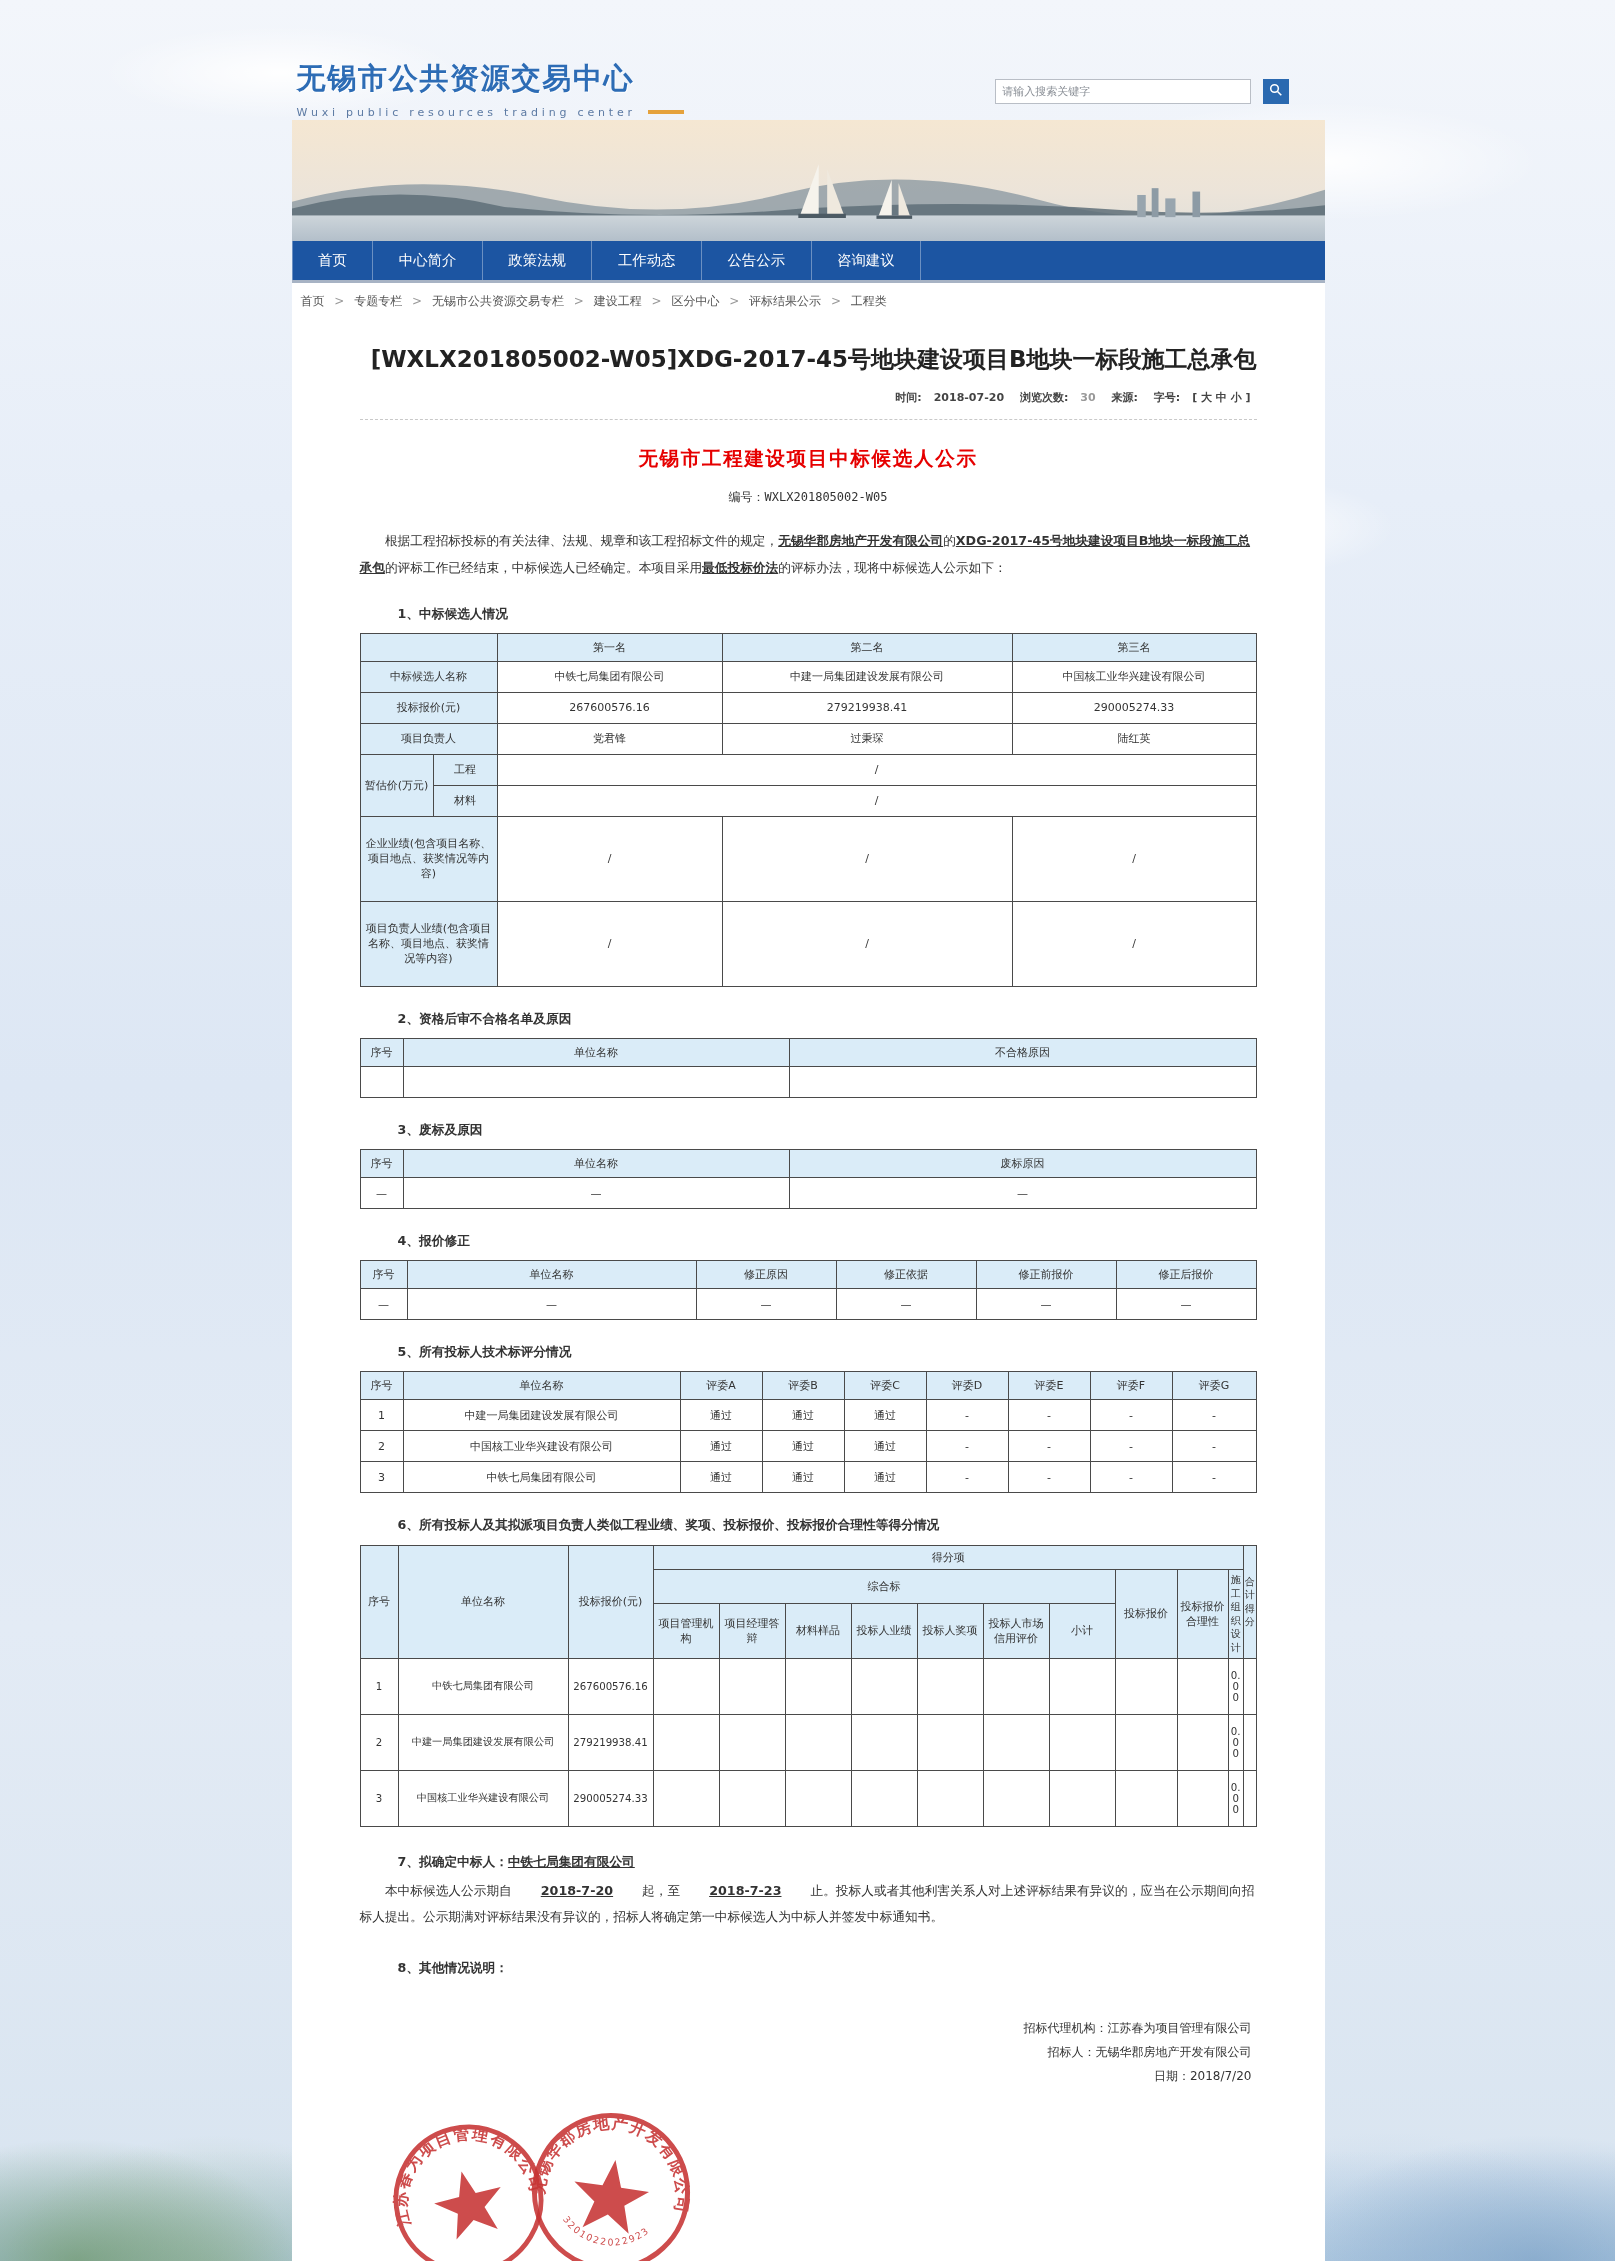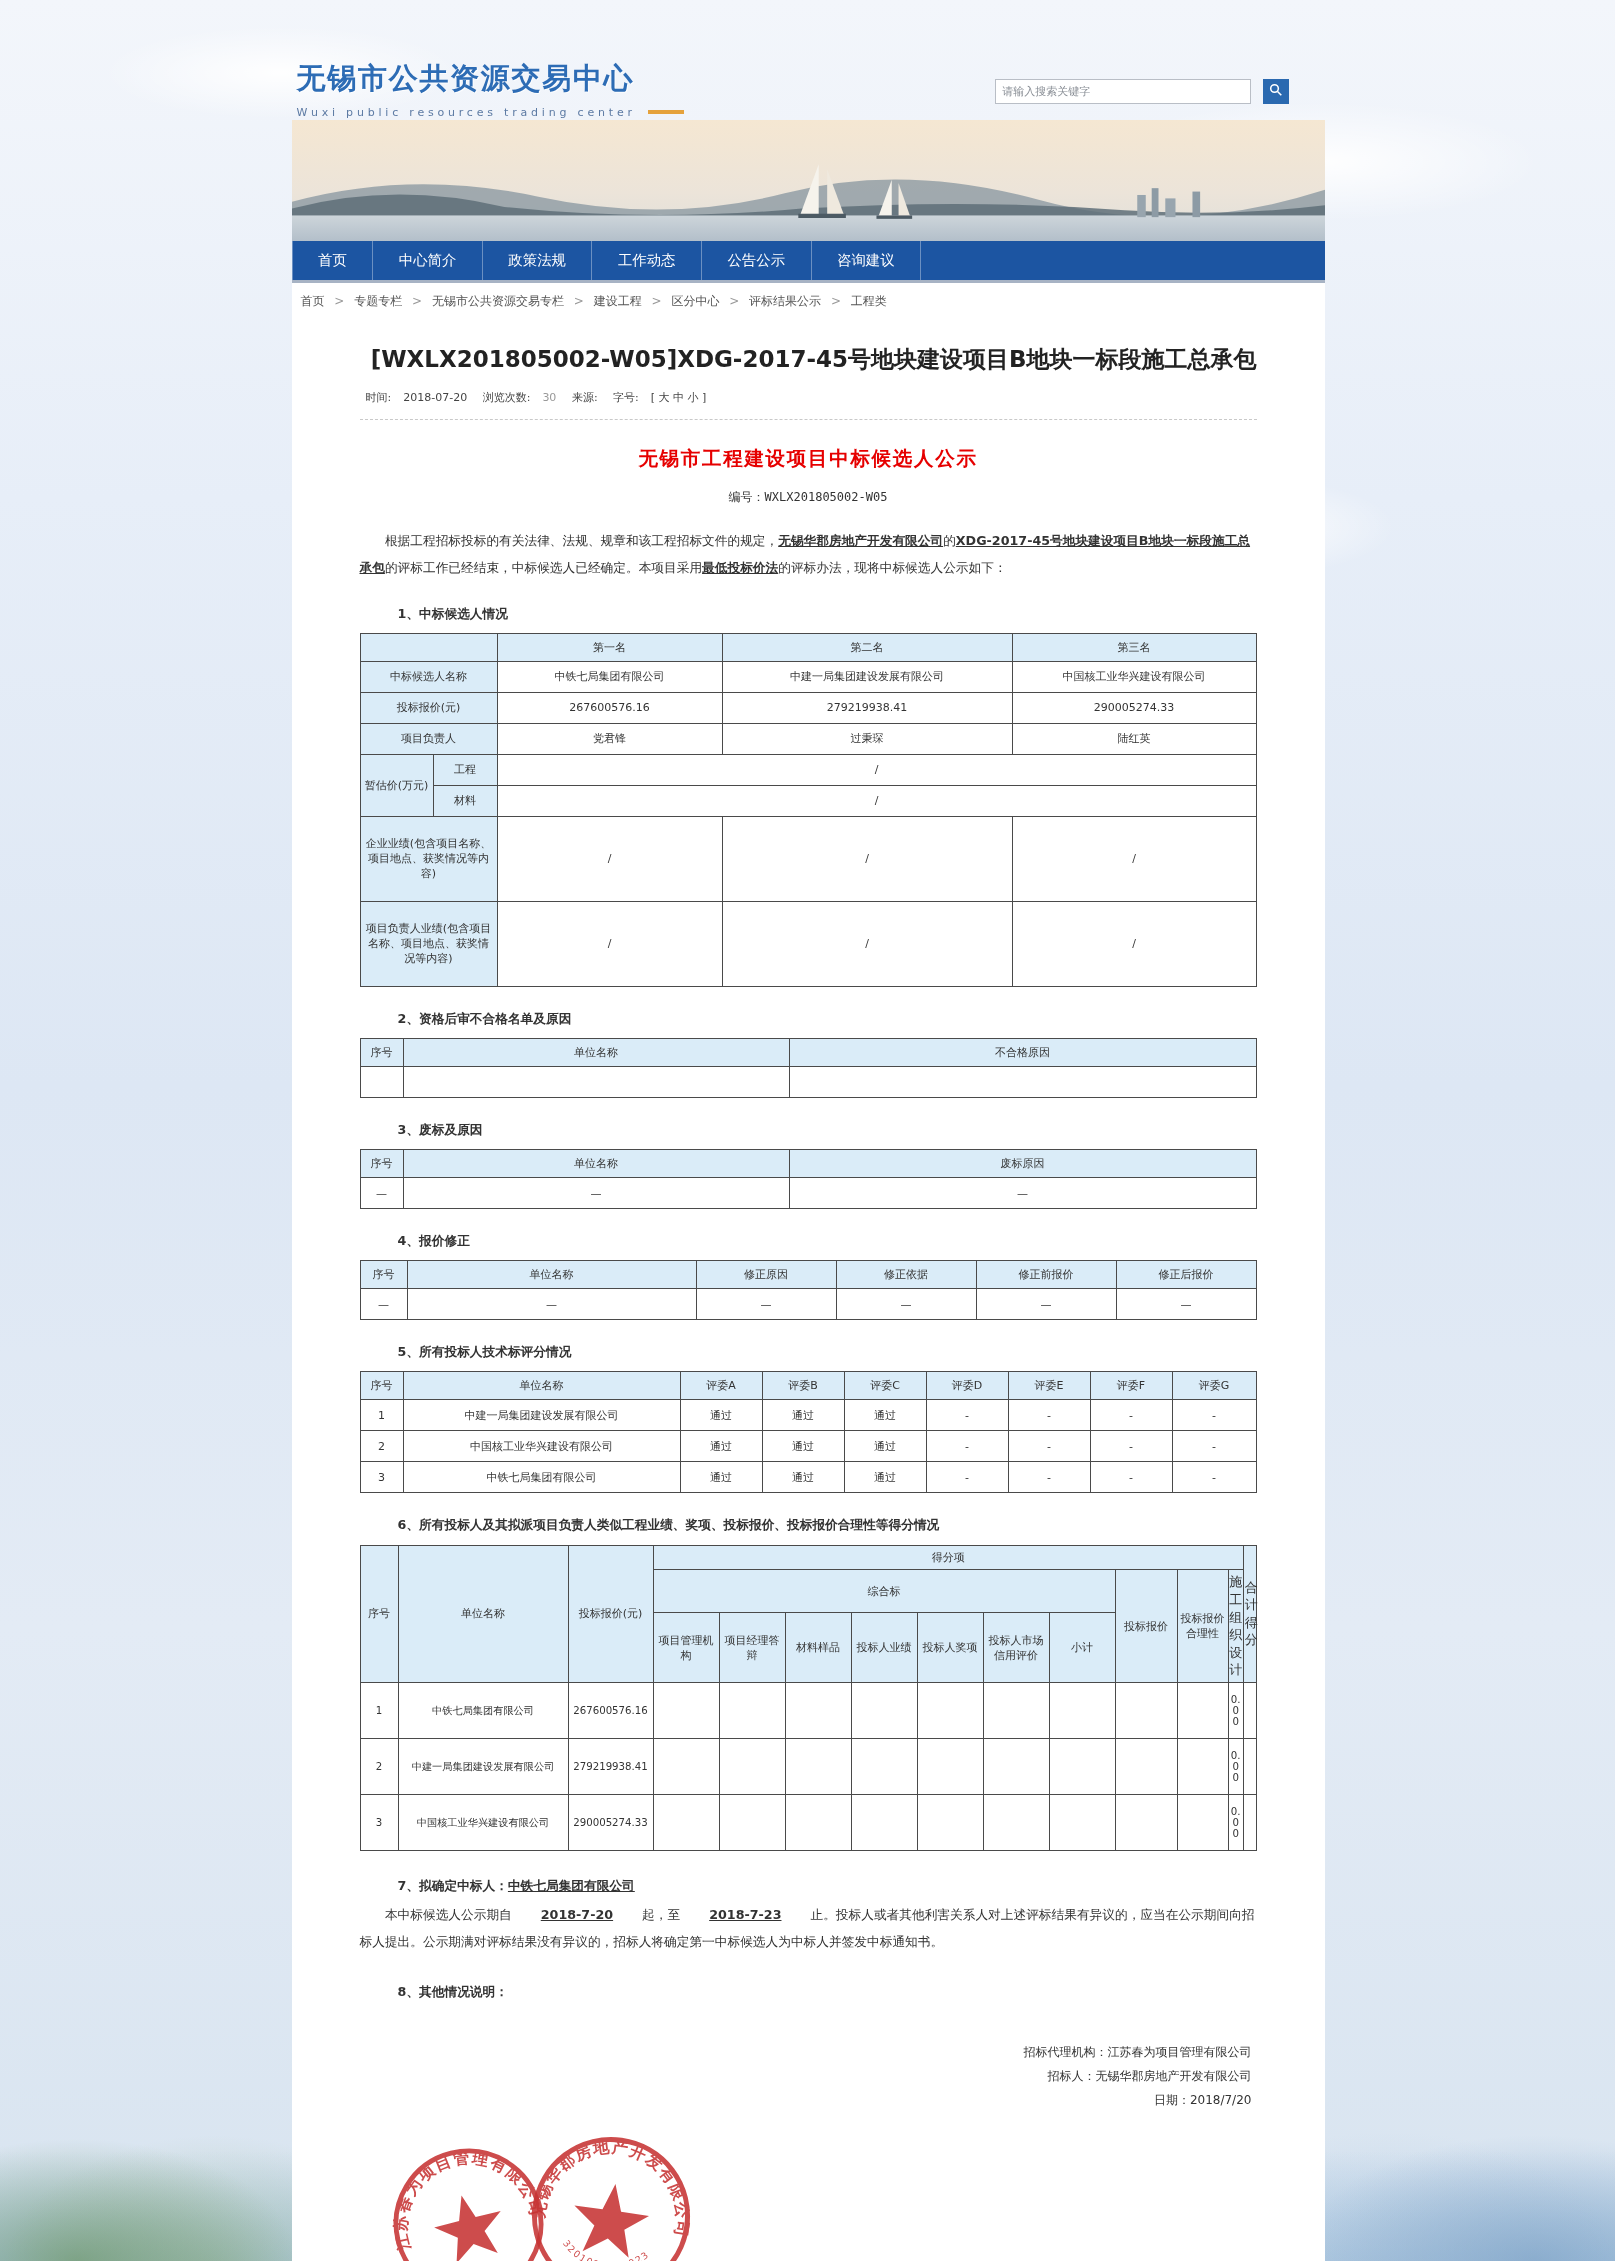--- a/index.html
+++ b/index.html
@@ -43,38 +43,38 @@
   .nav-item:last-child { border-right:0.8px solid rgba(255,255,255,.35); }
 
   
   .content { background:#fff; border-top:3.4px solid #a7b3c4; padding-bottom:29px; }
   .breadcrumb { height:37px; line-height:37px; font-size:12px; color:#555; padding-left:9px; }
   .breadcrumb .crumb { cursor:pointer; }
   .breadcrumb .sep { color:#999; margin:0 6px; }
 
   .article { padding:0 68px; }
   .article-title { font-size:23px; font-weight:bold; color:#222; text-align:right; line-height:1.5; margin:22px 0 13.6px; }
-  .meta { text-align:left; font-size:11px; color:#444; padding-bottom:13.6px; border-bottom:0.8px dashed #c9c9c9; }
+  .meta { text-align:right; font-size:11px; color:#444; padding-bottom:13.6px; border-bottom:0.8px dashed #c9c9c9;font-weight:bold; }
   .meta span { margin:0 6px; }
   .meta .views-val { color:#999; }
   .notice-heading { color:#e60000; font-size:19.5px; font-weight:bold; text-align:center; margin:25.5px 0 17px; letter-spacing:1.7px; }
   .notice-code { text-align:center; font-size:12px; font-family:"DejaVu Sans Mono", monospace; margin-bottom:22px; }
 
   .para { font-size:12.7px; line-height:2.1; text-indent:2em; }
   .em-u { font-weight:bold; text-decoration:underline; }
   .sec-title { font-size:12.7px; font-weight:bold; margin:24px 0 10.2px; padding-left:3em; }
 
   table { width:100%; border-collapse:collapse; table-layout:fixed; font-size:11px; border:1.7px solid #3a3a3a; }
   th, td { border:0.8px solid #4a4a4a; text-align:center; padding:6px 3.4px; font-weight:normal; word-wrap:break-word; }
   .hcell { background:#daecf8; }
   td { height:31px; }
   .tall td { height:85px; }
   .t6 td { height:56px; }
   .t6 th, .t6 td { padding:4.2px 1.7px; }
-  .t6 .narrow { word-break:break-all; line-height:1.35; font-size:13px; padding:3.4px 0.8px; }
+  .t6 .narrow { word-break:break-all; line-height:1.35; font-size:10px; padding:3.4px 0.8px; }
   .t6 td.nw { word-break:break-all; font-size:10.2px; padding:1.7px 0.8px; }
 
   .winner-line { font-size:12.7px; font-weight:bold; margin:27px 0 0; padding-left:3em; }
   .winner-line .u { text-decoration:underline; }
   .pub-para { font-size:12.7px; line-height:2.1; text-indent:2em; margin-top:6.8px; }
   .pub-para .u-date { font-weight:bold; text-decoration:underline; padding:0 29px; }
   .sig-block { text-align:right; font-size:12px; line-height:2; margin-top:39px; padding-right:5.1px; }
 
   .seals { position:relative; height:212px; margin:12px 0 0 15.3px; }
   .seal { position:absolute; opacity:.88; }

